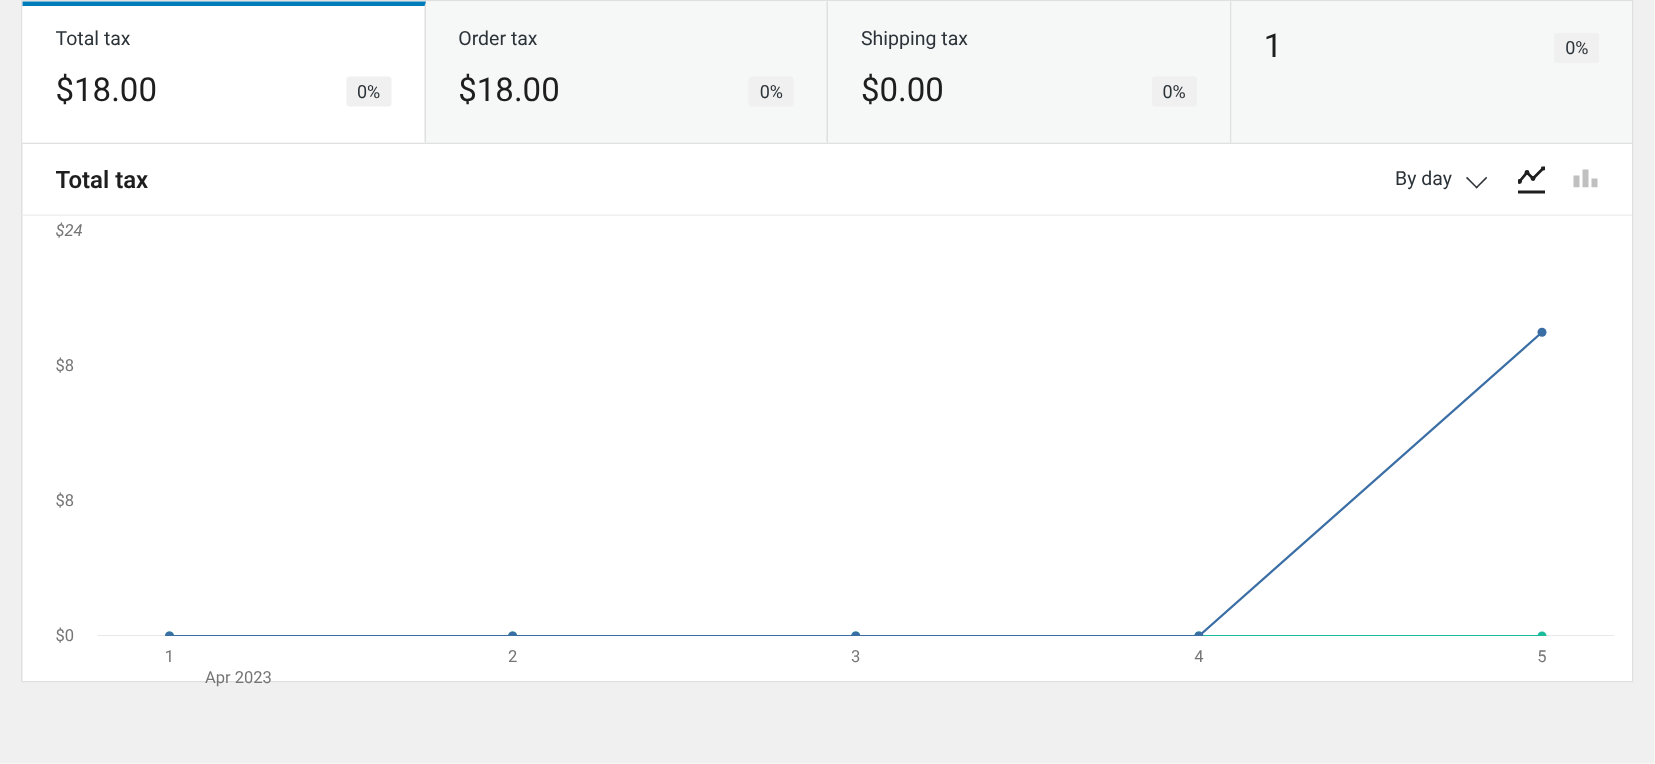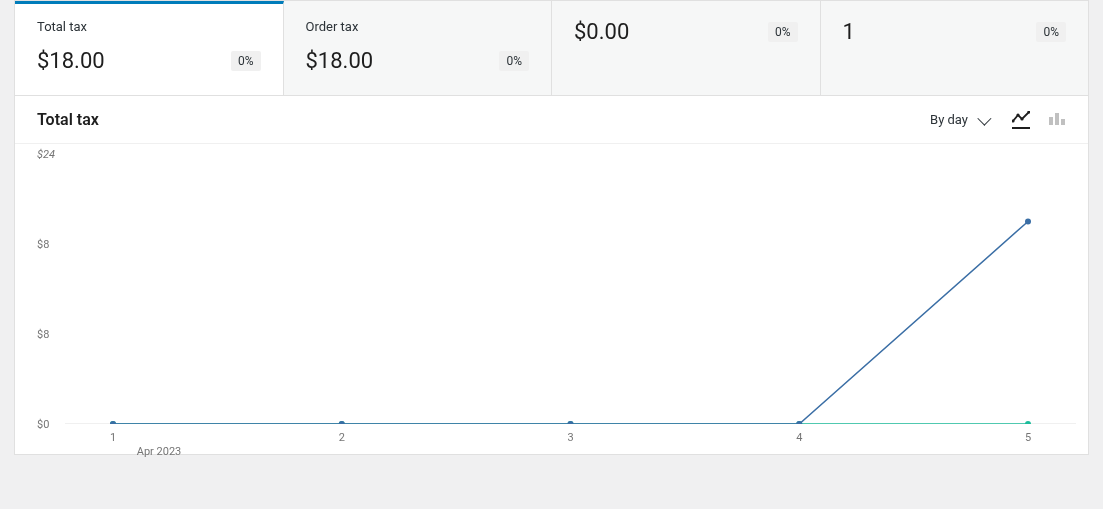--- a/index.html
+++ b/index.html
@@ -149,20 +149,21 @@
       </div>
     </div>
     <div class="card">
       <div class="card-label">Order tax</div>
       <div class="card-row">
         <div class="card-value">$18.00</div>
         <div class="card-delta">0%</div>
       </div>
     </div>
     <div class="card">
+      <div class="card-label">Shipping tax</div>
       <div class="card-row">
         <div class="card-value">$0.00</div>
         <div class="card-delta">0%</div>
       </div>
     </div>
     <div class="card">
       <div class="card-row">
         <div class="card-value">1</div>
         <div class="card-delta">0%</div>
       </div>

